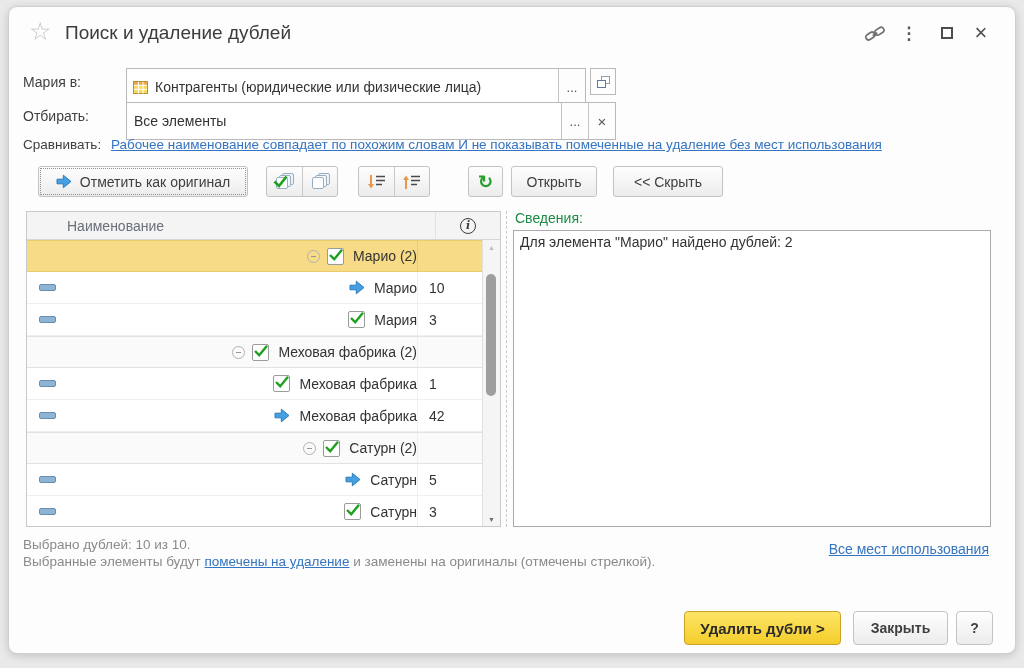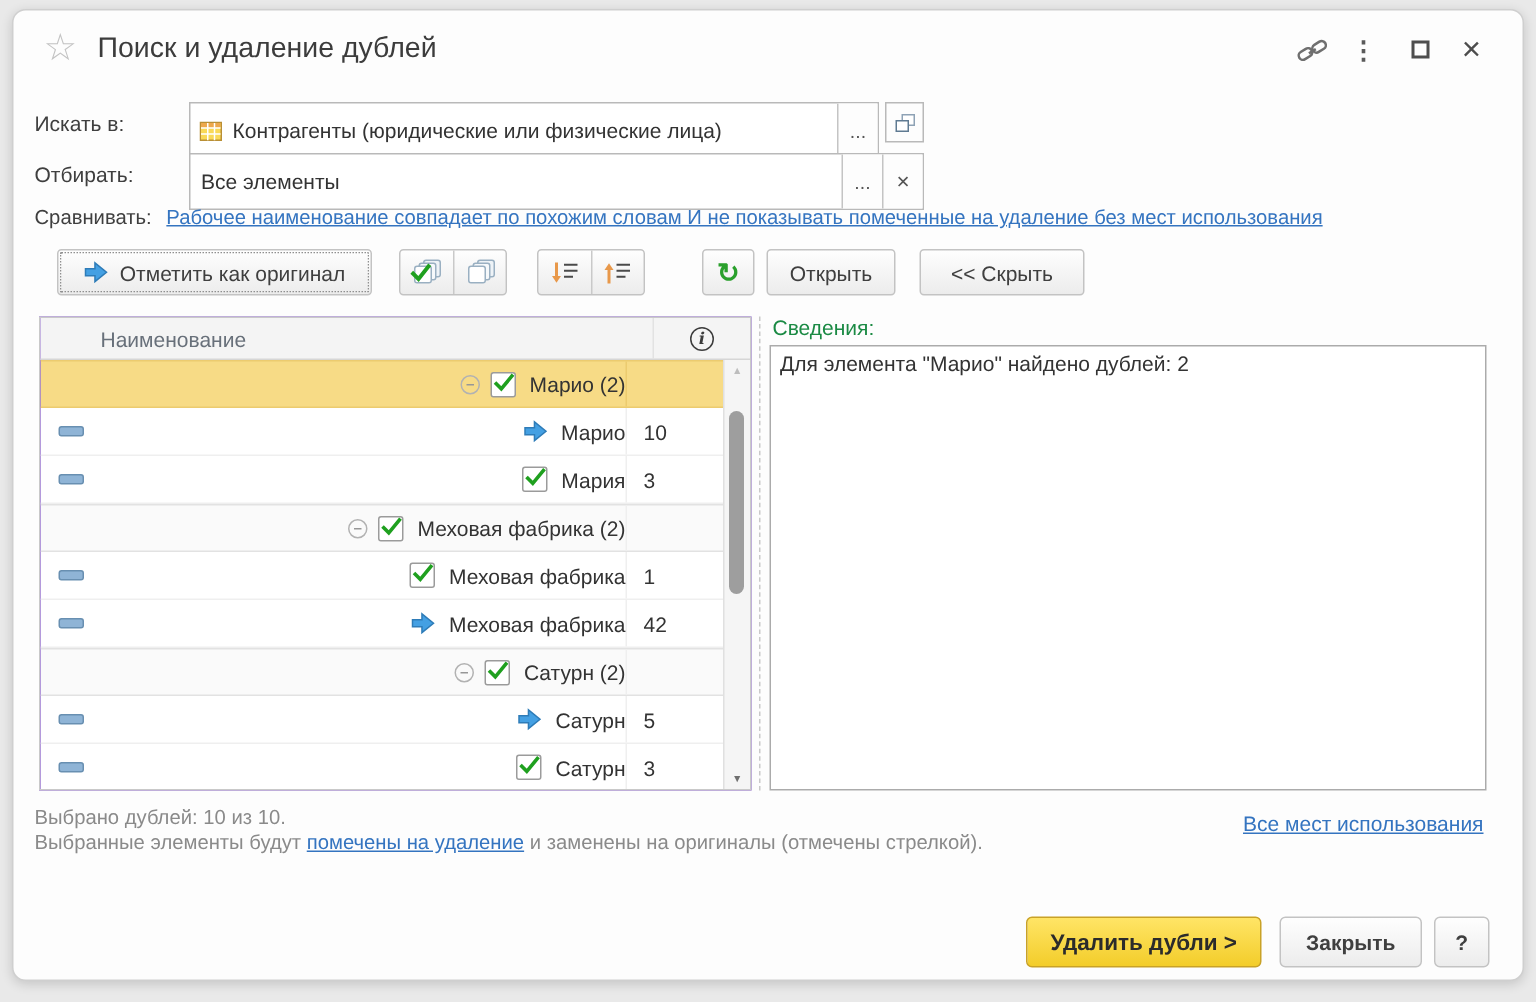--- a/index.html
+++ b/index.html
@@ -48,21 +48,21 @@
   .btn-refresh { left:447px; width:35px; font-size:18px; font-weight:bold; color:#2aa02c; }
   .btn-open { left:490px; width:86px; }
   .btn-hide { left:592px; width:110px; }
   .sheets { position:relative; width:19px; height:17px; }
   .sheets .s { position:absolute; width:12px; height:12px; background:#eef3f7; border:1px solid #9ab0c2; border-radius:2px; }
   .sheets .s1 { right:0; top:0; } .sheets .s2 { right:3px; top:2px; background:#f6f9fb; }
   .sheets .s3 { right:6px; top:4px; background:#fff; }
   .sheets svg { position:absolute; left:-2px; top:2px; z-index:2; }
 
   
-  .table { position:absolute; left:17px; top:204px; width:475px; height:316px; border:1px solid #c9c9c9; background:#6d28d9; }
+  .table { position:absolute; left:17px; top:204px; width:475px; height:316px; border:1px solid #c9c9c9; background:#f97316; }
   .thead { display:flex; height:28px; background:#f4f4f4; border-bottom:1px solid #d6d6d6; color:#68707a; font-size:14px; align-items:center; }
   .thead .h-name { flex:1; padding-left:40px; border-right:1px solid #e2e2e2; align-self:stretch; display:flex; align-items:center; }
   .thead .h-info { width:64px; display:flex; justify-content:center; }
   .info-i { width:16px; height:16px; border:1.5px solid #3c3c3c; border-radius:50%; display:flex; align-items:center; justify-content:center;
             font-family:"DejaVu Serif", serif; font-style:italic; font-weight:bold; font-size:11px; color:#3c3c3c; }
   .tbody { position:absolute; left:0; top:28px; right:18px; bottom:0; overflow:hidden; }
   .trow { display:flex; height:32px; align-items:center; background:#fff; border-bottom:1px solid #efefef; font-size:14px; color:#333; cursor:default; }
   .trow.group { background:#fafafa; border-top:1px solid #e2e2e2; border-bottom:1px solid #e2e2e2; }
   .trow.selected { background:#f7db86; border-top:1px solid #eccb6f; border-bottom:1px solid #eccb6f; }
   .cell-marker { width:40px; display:flex; justify-content:center; align-items:center; }
@@ -120,21 +120,21 @@
           </g>
         </svg>
       </span>
       <span class="tb-ico ico-dots">⋮</span>
       <span class="tb-ico ico-max">
           <span class="sq"></span>
         </span>
       <span class="tb-ico ico-close">×</span>
     </div>
 
-    <span class="flabel" style="left:14px;top:67px;">Искать в:</span>
+    <span class="flabel" style="left:14px;top:67px;">Мария в:</span>
     <div class="field" style="left:117px;top:61px;width:460px;">
       <span class="cat-ico">
         <svg width="15" height="13" viewBox="0 0 15 13">
           <rect x="0.5" y="0.5" width="14" height="12" fill="#f9d957" stroke="#b98f35"></rect>
           <rect x="1" y="1" width="13" height="3.1" fill="#eda84d"></rect>
           <path d="M5.5 1 V12.5 M10 1 V12.5 M1 4.3 H14 M1 8.4 H14" stroke="#ffffff" stroke-width="1" fill="none"></path>
         </svg>
       </span>
       <span class="ftext">Контрагенты (юридические или физические лица)</span>
       <span class="fbtn">...</span>

